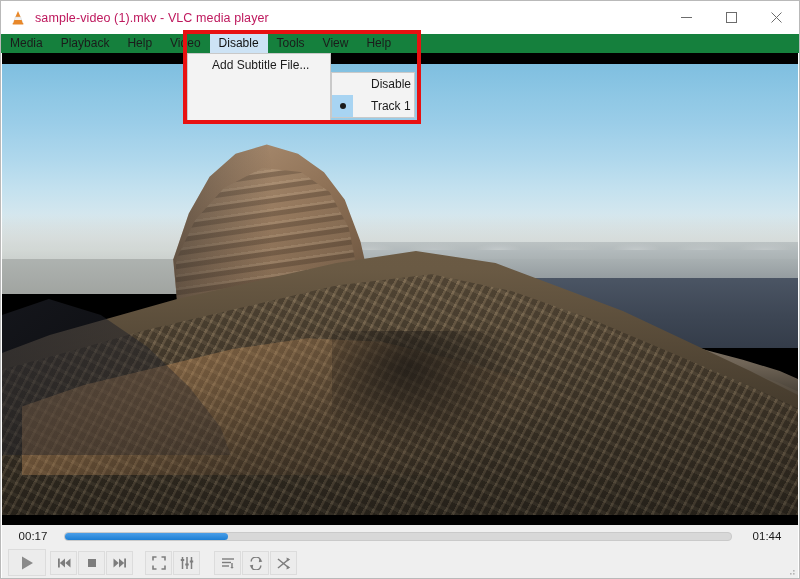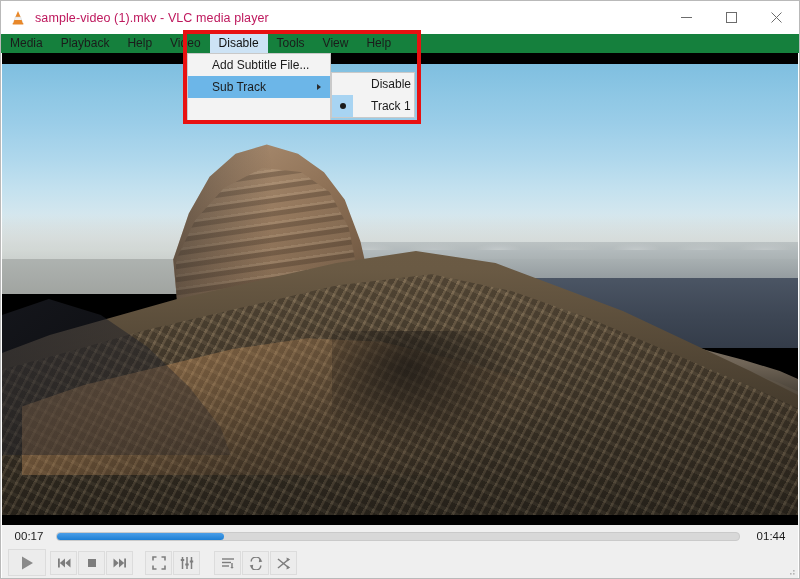--- a/index.html
+++ b/index.html
@@ -203,21 +203,21 @@
   
   .controls {
     position:absolute; left:1px; top:524px; width:796px; height:53px;
     background:#efefef;
   }
   .seek-row {
     position:absolute; left:0; top:0; width:796px; height:22px;
     display:flex; align-items:center;
   }
   .time-label {
-    font-size:11.5px; color:#1b1b1b; width:54px; text-align:center;
+    font-size:11.5px; color:#1b1b1b; width:62px; text-align:center;
     font-family:"Liberation Sans", sans-serif;
   }
   .seek-track {
     position:relative; flex:1; height:9px; background:#d8d8d8;
     border:1px solid #cacaca; border-radius:4px; margin-right:4px;
   }
   .seek-fill {
     position:absolute; left:0; top:0; height:100%; width:24.5%;
     background:linear-gradient(to bottom,#4a9ee8,#1d7fd4);
     border-radius:4px;
@@ -302,24 +302,20 @@
       <div class="fg-shadow-pocket"></div>
     </div>
     <div class="letterbox-top"></div>
     <div class="letterbox-bottom"></div>
   </div>
 
   <div class="menu-popup">
     <div class="popup-row">
       <span>Add Subtitle File...</span>
     </div>
-    <div class="popup-row sel">
-      <span>Sub Track</span>
-      <span class="submenu-arrow"></span>
-    </div>
   </div>
 
   <div class="submenu">
     <div class="sub-row">
       <span>Disable</span>
     </div>
     <div class="sub-row">
       <span class="radio-cell">
         <span class="radio-dot"></span>
       </span>

